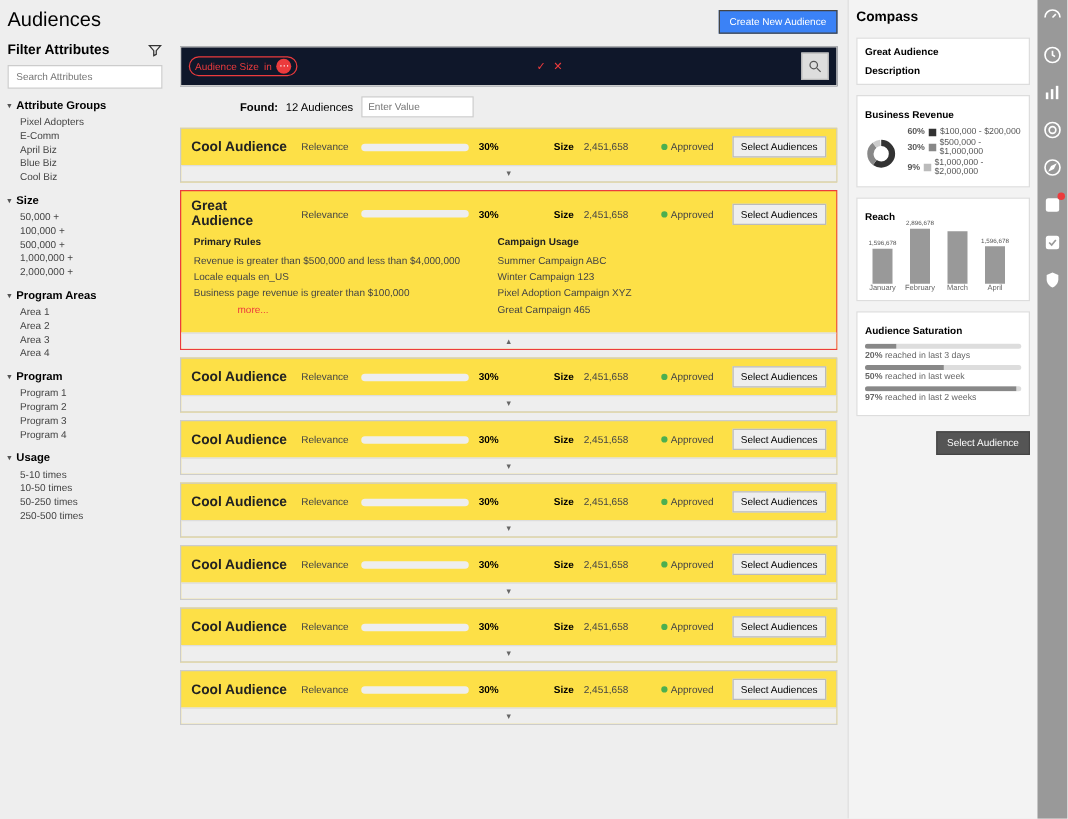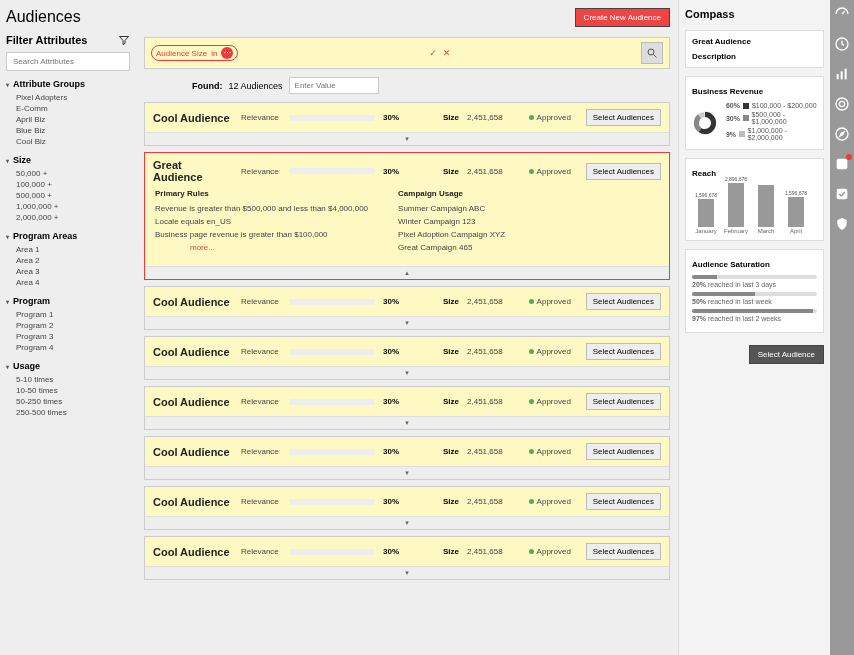--- a/index.html
+++ b/index.html
@@ -13,37 +13,37 @@
 .page-title { font-size: 16px; font-weight: normal; margin-bottom: 8px; }
 .filter-header { display: flex; justify-content: space-between; align-items: center; margin-bottom: 6px; }
 .filter-title { font-size: 11px; font-weight: bold; }
 .filter-icon { width: 12px; height: 12px; }
 .search-box { width: 100%; border: 1px solid #ccc; background: #fff; display: flex; align-items: center; padding: 2px 4px; margin-bottom: 8px; }
 .search-box input { border: none; outline: none; font-size: 8px; flex: 1; padding: 2px; }
 .search-box .search-icon { width: 10px; height: 10px; color: #666; }
 .group-heading { font-size: 9px; font-weight: bold; margin: 8px 0 3px; display: flex; align-items: center; }
 .group-heading::before { content: "▾"; font-size: 6px; margin-right: 4px; color:#555;}
 .group-item { font-size: 8px; color: #444; padding: 1px 0 1px 10px; cursor: pointer; }
-.create-btn { background: #ef4444; color: #fff; font-size: 8px; padding: 4px 8px; border: 1px solid #444; cursor: pointer; }
+.create-btn { background: #3b82f6; color: #fff; font-size: 8px; padding: 4px 8px; border: 1px solid #444; cursor: pointer; }
 .top-row { display: flex; justify-content: space-between; align-items: center; margin-bottom: 10px; }
-.filter-bar { display: flex; align-items: center; background:#fef9c3; border:1px solid #ccc; padding:4px 6px; gap:6px; margin-bottom:8px;}
+.filter-bar { display: flex; align-items: center; background:#0f172a; border:1px solid #ccc; padding:4px 6px; gap:6px; margin-bottom:8px;}
 .chip-group{ display:flex; align-items:center; border:1px solid #ec3b3d; border-radius:10px; padding:1px 4px; gap:4px; font-size:8px; color:#ec3b3d;}
 .chip-dot{ width:12px; height:12px; background:#ec3b3d; border-radius:50%; display:flex; align-items:center;justify-content:center;}
 .chip-dot::after{content:"⋯"; color:#fff; font-size:8px; line-height:1;}
 .chip-check{color:#ec3b3d; font-size:9px; margin-left:auto;}
 .chip-close{color:#ec3b3d; font-size:9px; cursor:pointer;}
 .search-btn{ width:22px; height:22px; background:#ddd; border:1px solid #bbb; display:flex; align-items:center; justify-content:center; margin-left:auto; cursor:pointer;}
 .found-row{ display:flex; align-items:center; font-size:9px; margin-bottom:8px; gap:6px;}
 .found-row b{font-weight:bold;margin-left:48px;}
 .enter-value{ border:1px solid #ccc; font-size:8px; padding:3px 5px; width:90px; }
 .sortby{ margin-left:auto; display:flex; align-items:center; gap:4px; font-size:9px;}
 .sortby select{ font-size:8px; border:1px solid #ccc; padding:2px 4px; color:#888; background:#fff; appearance:none; width:80px;}
 .sort-caret{border:1px solid #ccc; width:16px; height:18px; display:flex; align-items:center; justify-content:center; font-size:7px; color:#555; background:#fff; cursor:pointer;}
 .list{ display:flex; flex-direction:column; gap:6px; overflow-y:auto;}
-.card{ border:1px solid #ccc; background:#fef9c3; }
+.card{ border:1px solid #ccc; background:#fde047; }
 .card-row{ display:flex; align-items:center; padding:6px 8px; gap:8px; font-size:8px;}
 .aud-name{ font-size:11px; font-weight:bold; color:#222; width:80px;}
 .rel-label{font-size:8px; color:#444; width:40px;}
 .rel-bar{ width:86px; height:6px; background:#eee; border-radius:3px; overflow:hidden;}
 .rel-fill{ height:100%; background:#aaa;}
 .rel-pct{ font-size:8px; font-weight:bold; width:24px;}
 .size-label{font-size:8px; font-weight:bold;}
 .size-val{font-size:8px; color:#444;}
 .status{ font-size:8px; color:#444; display:flex; align-items:center; gap:3px;}
 .status-dot{ width:5px; height:5px; background:#4caf50; border-radius:50%;}

